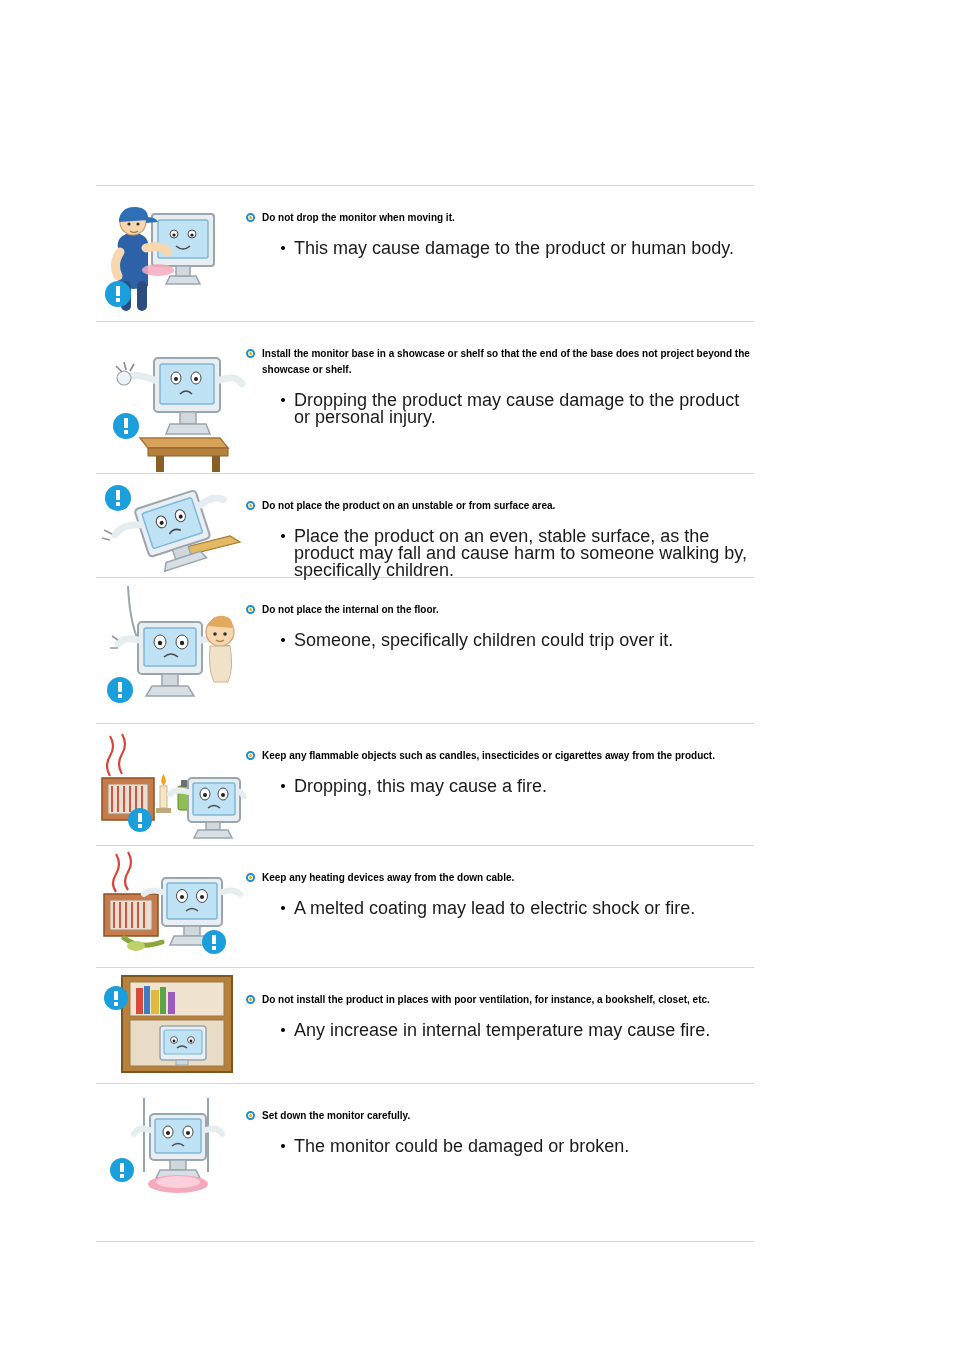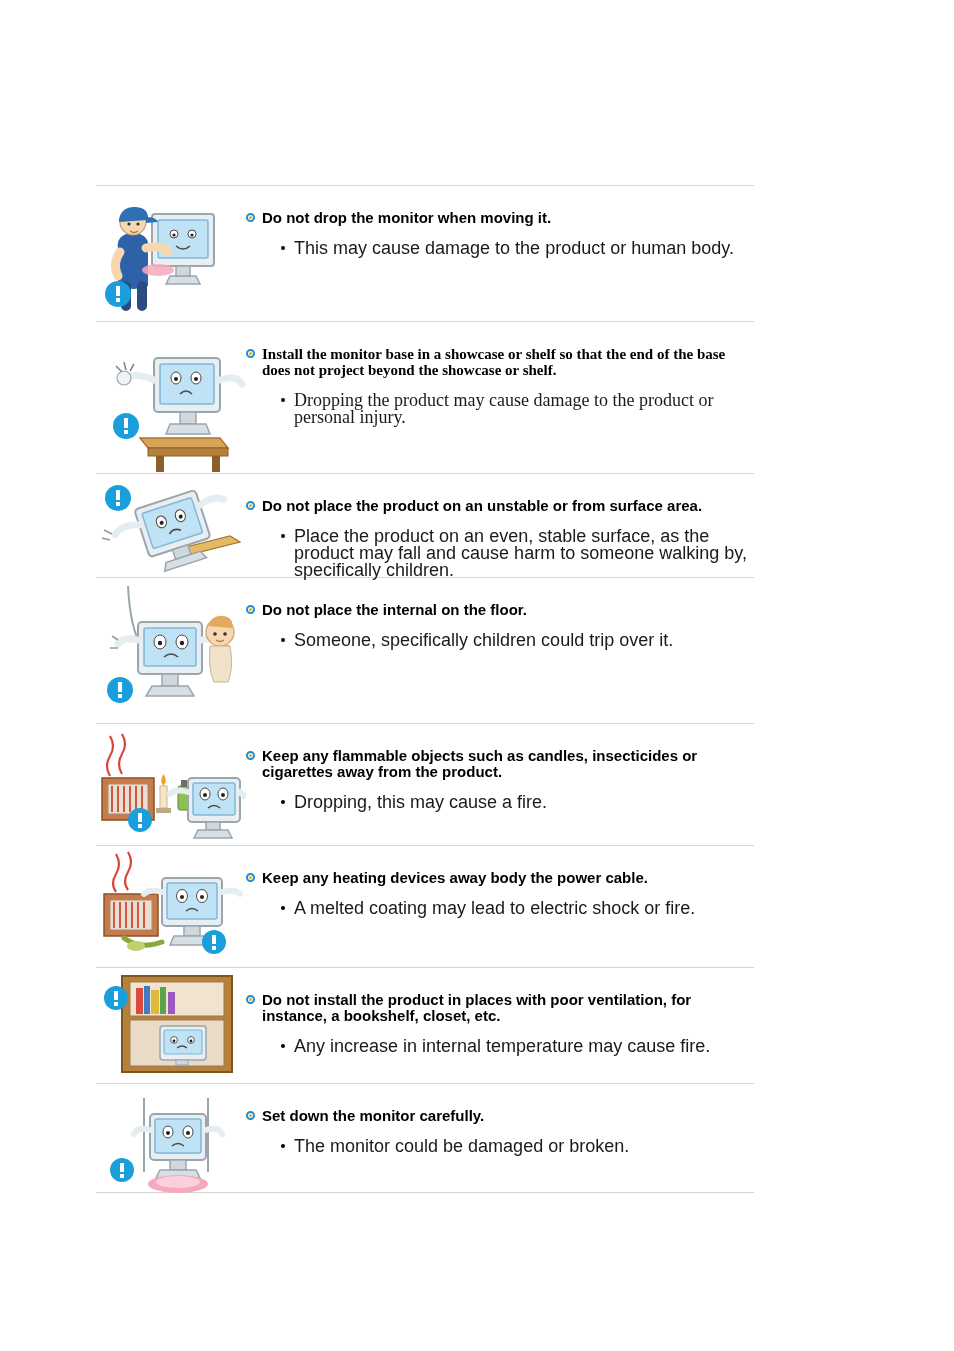--- a/index.html
+++ b/index.html
@@ -45,21 +45,21 @@
   .figure svg {
     display: block;
   }
   .textcol {
     flex: 1 1 auto;
     padding-top: 24px;
     padding-left: 0px;
     box-sizing: border-box;
   }
   .heading {
-    font-size: 15px;
+    font-size: 10px;
     font-weight: bold;
     line-height: 16px;
     color: #000000;
     position: relative;
     padding-left: 16px;
     margin: 0;
   }
   .heading .bullet-icon {
     position: absolute;
     left: 0;
@@ -99,27 +99,27 @@
     left: 35px;
     top: 6px;
     width: 4px;
     height: 4px;
     background: #000000;
     border-radius: 50%;
   }
 
   
   .s0 { height: 136px; }
-  .s1 { height: 152px; font-family: Liberation Serif, serif; }
+  .s1 { height: 152px; }
   .s2 { height: 104px; }
   .s3 { height: 146px; }
   .s4 { height: 122px; }
   .s5 { height: 122px; }
   .s6 { height: 116px; }
-  .s7 { height: 110px; }
+  .s7 { height: 159px; }
 </style>
 </head>
 <body>
 
 <div class="page">
   <div class="content">
 
     <div class="section s0">
       <div class="figure">
         <svg width="150" height="136" viewBox="0 0 150 136">
@@ -353,21 +353,21 @@
           <ellipse cx="40" cy="100" rx="9" ry="5" fill="#c0d06a"></ellipse>
 
           <g>
             <circle cx="118" cy="96" r="12" fill="#1a9fdc"></circle>
             <rect x="116" y="89" width="4" height="9" fill="#ffffff"></rect>
             <rect x="116" y="100" width="4" height="4" fill="#ffffff"></rect>
           </g>
         </svg>
       </div>
       <div class="textcol">
-        <p class="heading"><span class="bullet-icon"></span><span>Keep any heating devices away body the power cable.</span></p>
+        <p class="heading"><span class="bullet-icon"></span><span>Keep any heating devices away from the down cable.</span></p>
         <ul class="sublist">
           <li><span class="dot-icon"></span><span>A melted coating may lead to electric shock or fire.</span></li>
         </ul>
       </div>
     </div>
 
     <div class="section s6">
       <div class="figure">
         <svg width="150" height="116" viewBox="0 0 150 116">
 

